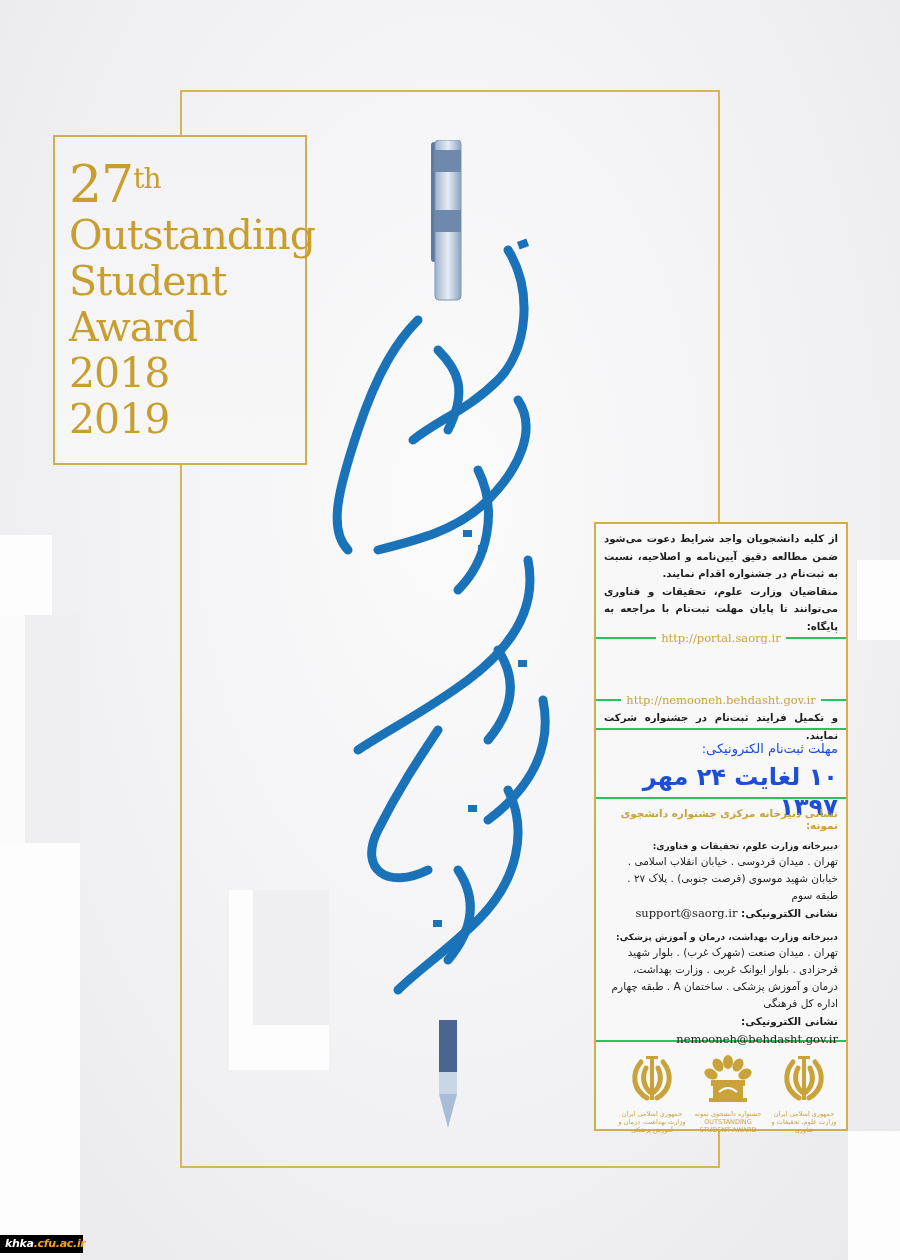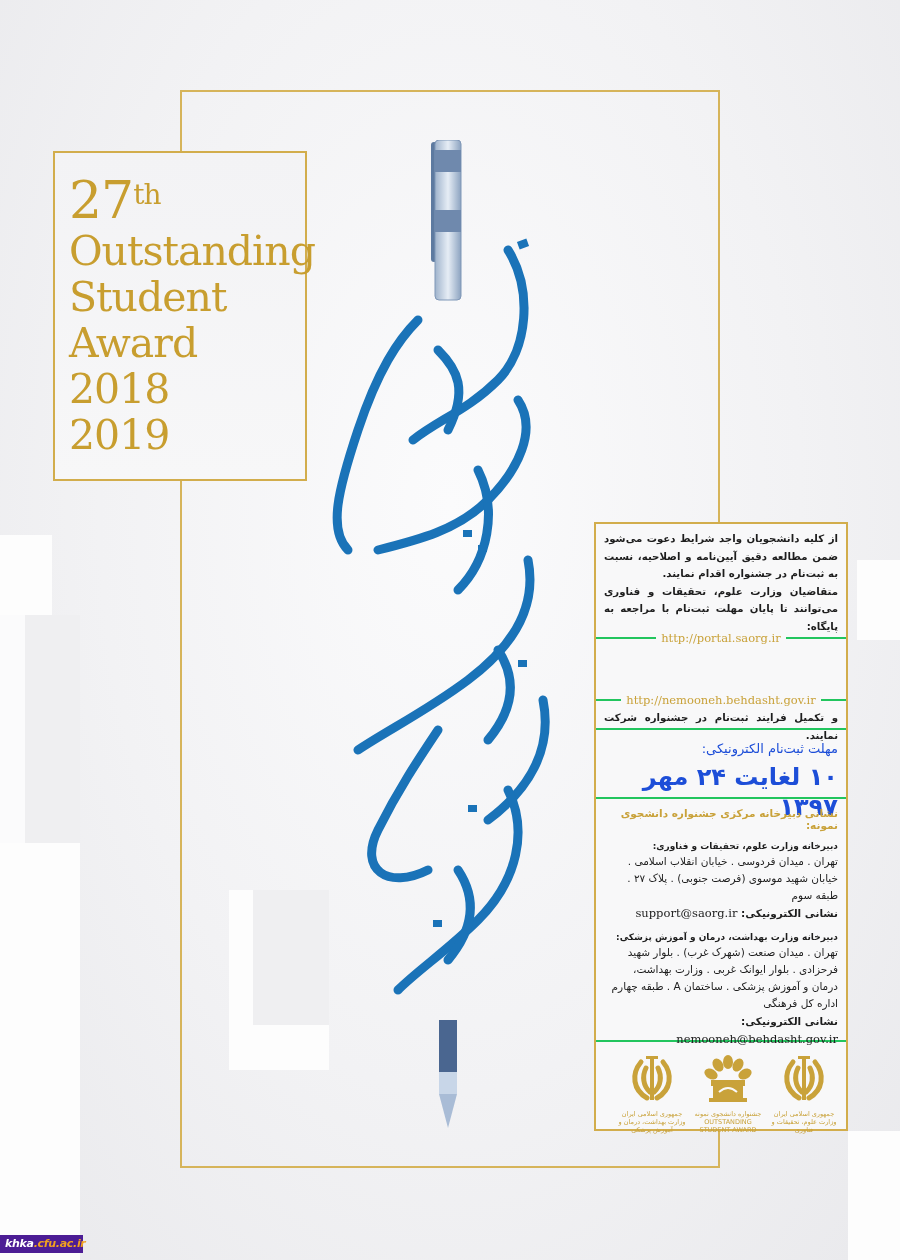--- a/index.html
+++ b/index.html
@@ -7,21 +7,21 @@
     width:900px; height:1260px; position:relative; overflow:hidden;
     background: radial-gradient(ellipse at 50% 40%, #fbfbfc 0%, #f2f2f4 55%, #e9e9ec 100%);
     font-family: "DejaVu Sans", sans-serif;
   }
   .bgblock { position:absolute; }
   .outer-frame {
     position:absolute; left:180px; top:90px; width:540px; height:1078px;
     border:2px solid #d6b45a; box-sizing:border-box;
   }
   .eng-box {
-    position:absolute; left:53px; top:151px; width:254px; height:330px;
+    position:absolute; left:53px; top:135px; width:254px; height:330px;
     border:2px solid #d2ad4c; box-sizing:border-box;
     background: linear-gradient(180deg,#f3f3f5,#f7f7f8);
     padding:14px 0 0 14px;
     font-family: "DejaVu Serif", serif; color:#c89e2f;
   }
   .eng-box .line { font-size:41px; line-height:46px; letter-spacing:-1px; white-space:nowrap; }
   .eng-box .num27 { font-size:52px; line-height:56px; }
   .eng-box sup { font-size:28px; vertical-align:14px; }
   .calligraphy {
     position:absolute; left:318px; top:230px; width:260px; height:780px;
@@ -46,21 +46,21 @@
   .addr-title { font-size:10.5px; color:#c9a23a; font-weight:bold; margin-top:6px; }
   .addr-sub { font-size:9px; font-weight:bold; margin-top:8px; line-height:14px; }
   .addr { font-size:10.5px; line-height:17px; font-weight:normal; }
   .email-line { font-size:10.5px; line-height:18px; font-weight:bold; }
   .email-line .em { direction:ltr; unicode-bidi:embed; font-family:"DejaVu Serif", serif; font-weight:normal; font-size:11.5px; }
   .logos { display:flex; justify-content:flex-end; align-items:flex-end; padding:10px 4px 0; height:92px; box-sizing:border-box; }
   .logo { width:76px; text-align:center; }
   .logo .cap { font-size:6.5px; color:#c9a23a; line-height:8px; margin-top:2px; }
   .watermark {
     position:absolute; left:0; top:1235px; width:83px; height:18px;
-    background:#4c1d95; color:#fff; font-style:italic; font-weight:bold;
+    background:#000000; color:#fff; font-style:italic; font-weight:bold;
     font-size:11px; line-height:18px; padding-left:5px; box-sizing:border-box;
     font-family:"DejaVu Sans", sans-serif; letter-spacing:-0.3px;
   }
   .watermark .o { color:#f0a020; }
 </style>
 </head>
 <body>
 
 <div class="bgblock" style="left:0;top:535px;width:52px;height:80px;background:#fdfdfd;"></div>
 <div class="bgblock" style="left:0;top:615px;width:25px;height:228px;background:#fbfbfc;"></div>

